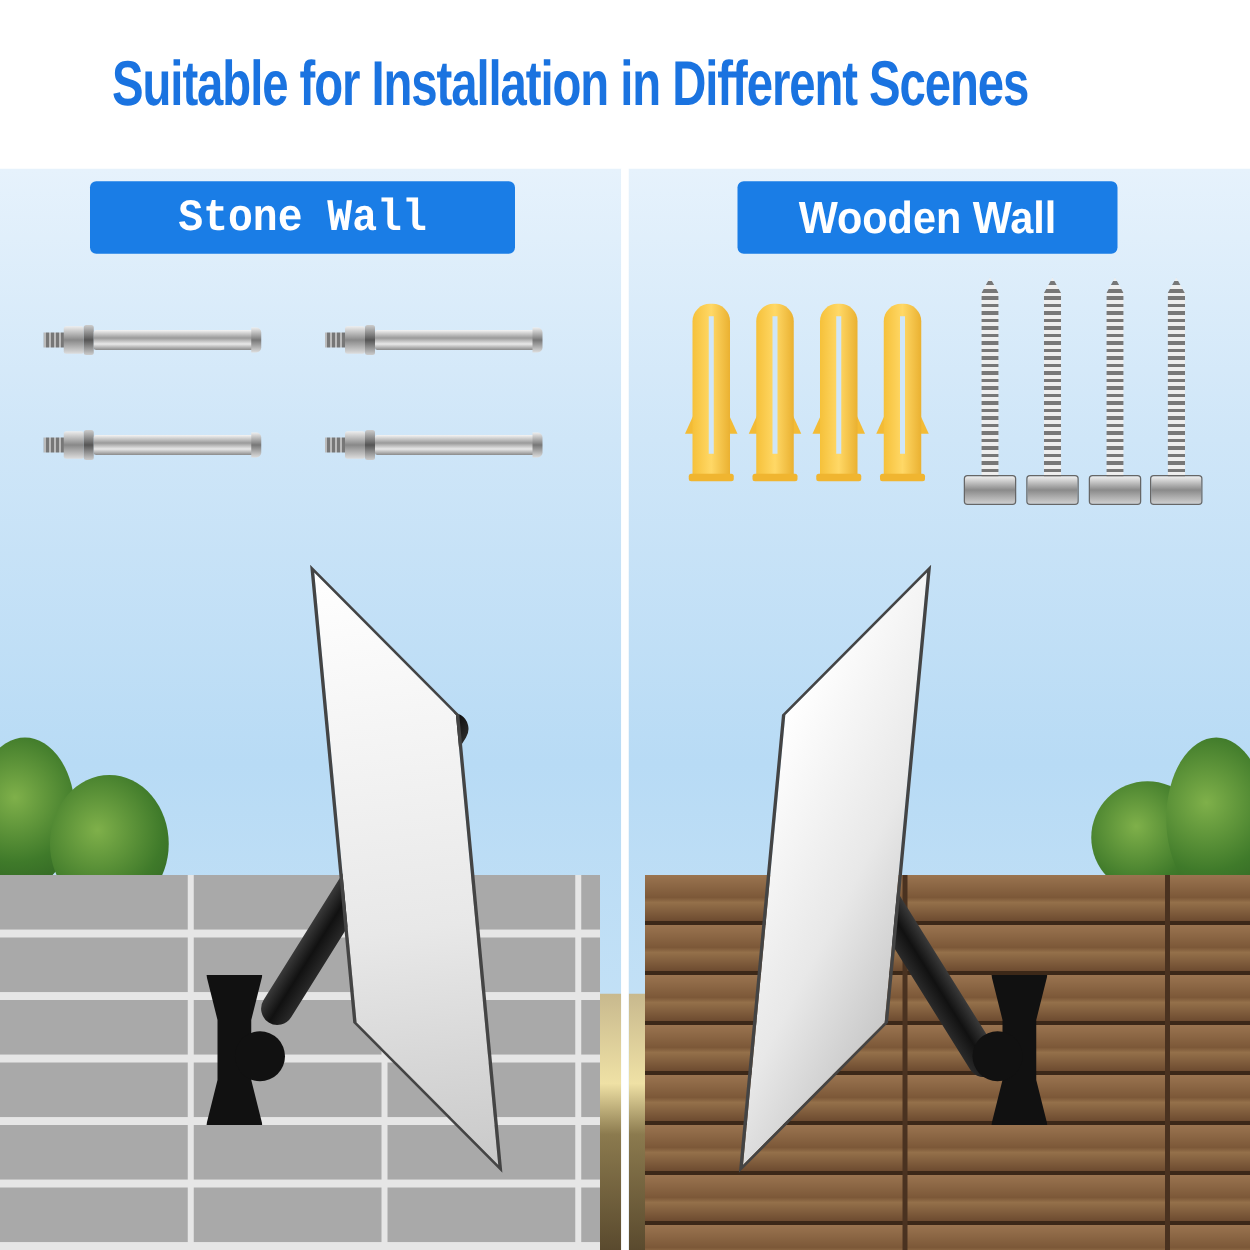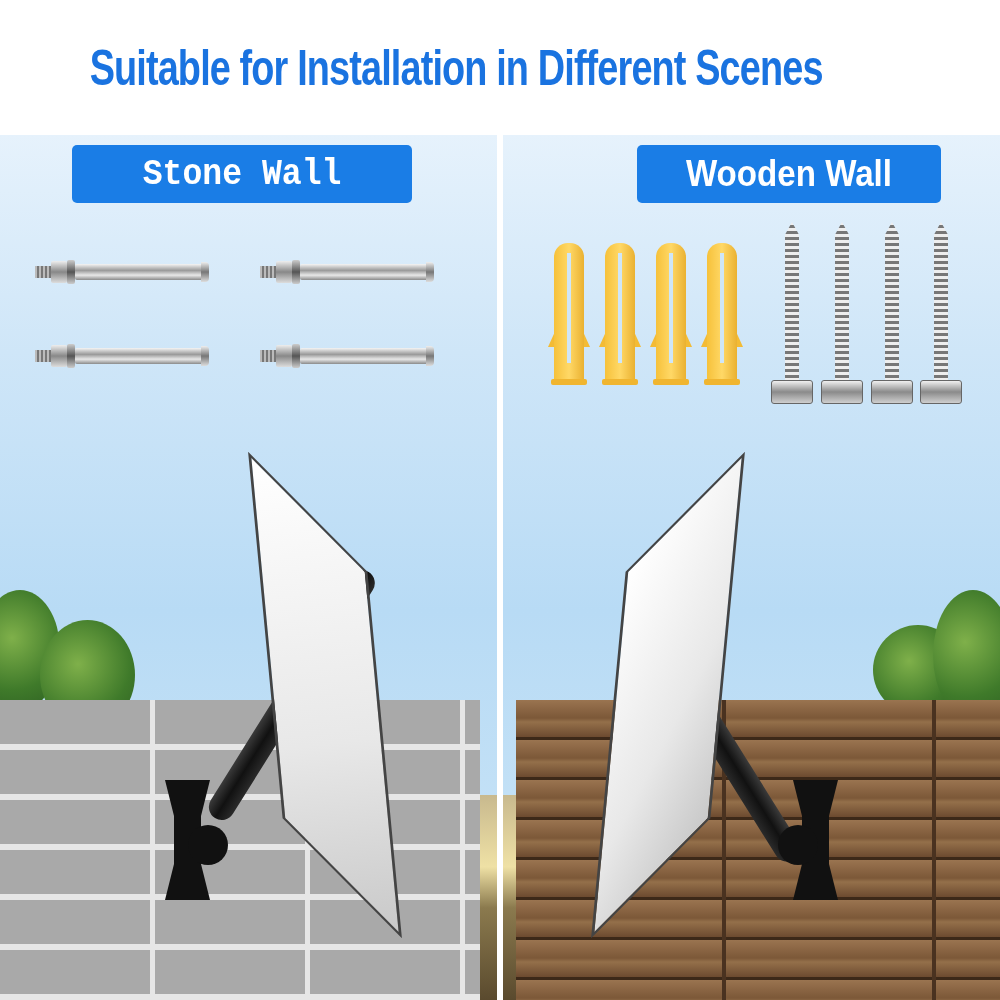--- a/index.html
+++ b/index.html
@@ -25,21 +25,21 @@
   .divider { position:absolute; left:497px; top:135px; width:6px; height:865px; background:#fff; }
 
   .label-box {
     position:absolute; top:10px; height:58px; background:#1a7de6; border-radius:5px;
     display:flex; align-items:center; justify-content:center;
   }
   .label-box span {
     color:#fff; font-weight:bold; font-size:36px; display:inline-block; transform:scaleX(0.92);
   }
   .left .label-box { left:72px; width:340px; }
-  .right .label-box { left:87px; width:304px;margin-left:47px; }
+  .right .label-box { left:87px; width:304px; }
 
   
   .bolt { position:absolute; width:175px; height:22px; }
   .bolt .thread { position:absolute; left:0; top:5px; width:18px; height:12px;
     background:repeating-linear-gradient(90deg,#bbb 0 2px,#777 2px 4px); }
   .bolt .nut { position:absolute; left:16px; top:0; width:16px; height:22px;
     background:linear-gradient(180deg,#eee,#888,#ddd); border-radius:2px; }
   .bolt .washer { position:absolute; left:32px; top:-1px; width:8px; height:24px;
     background:linear-gradient(180deg,#ccc,#555,#ccc); border-radius:2px; }
   .bolt .sleeve { position:absolute; left:40px; top:3px; width:130px; height:16px;

